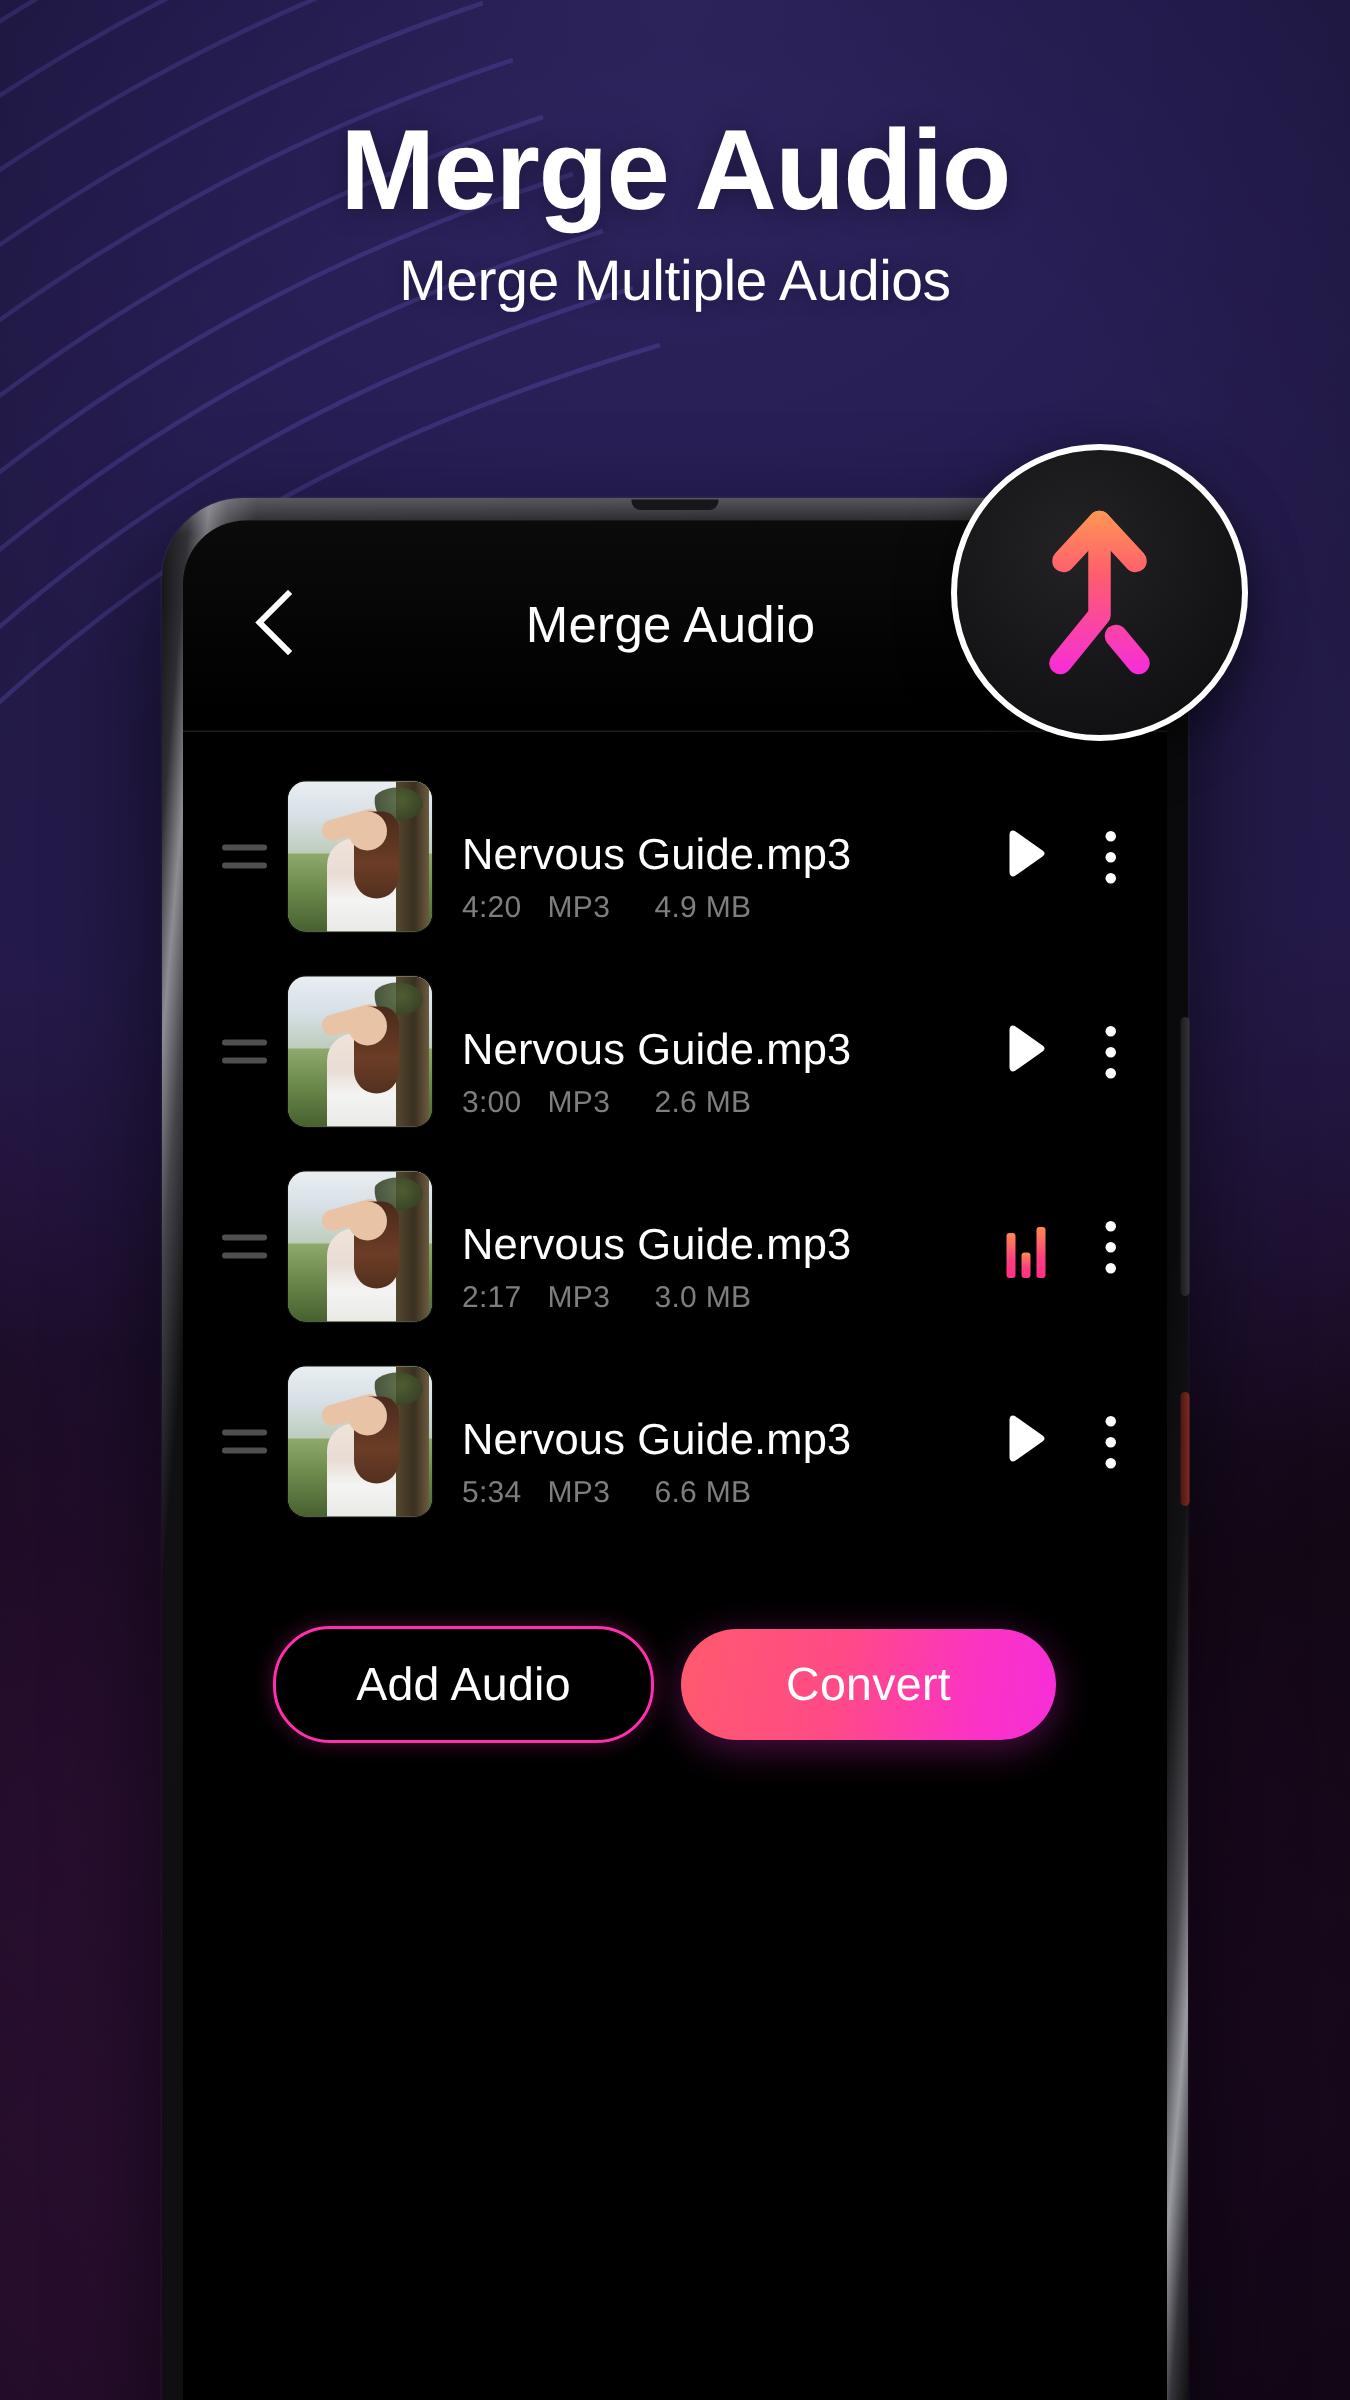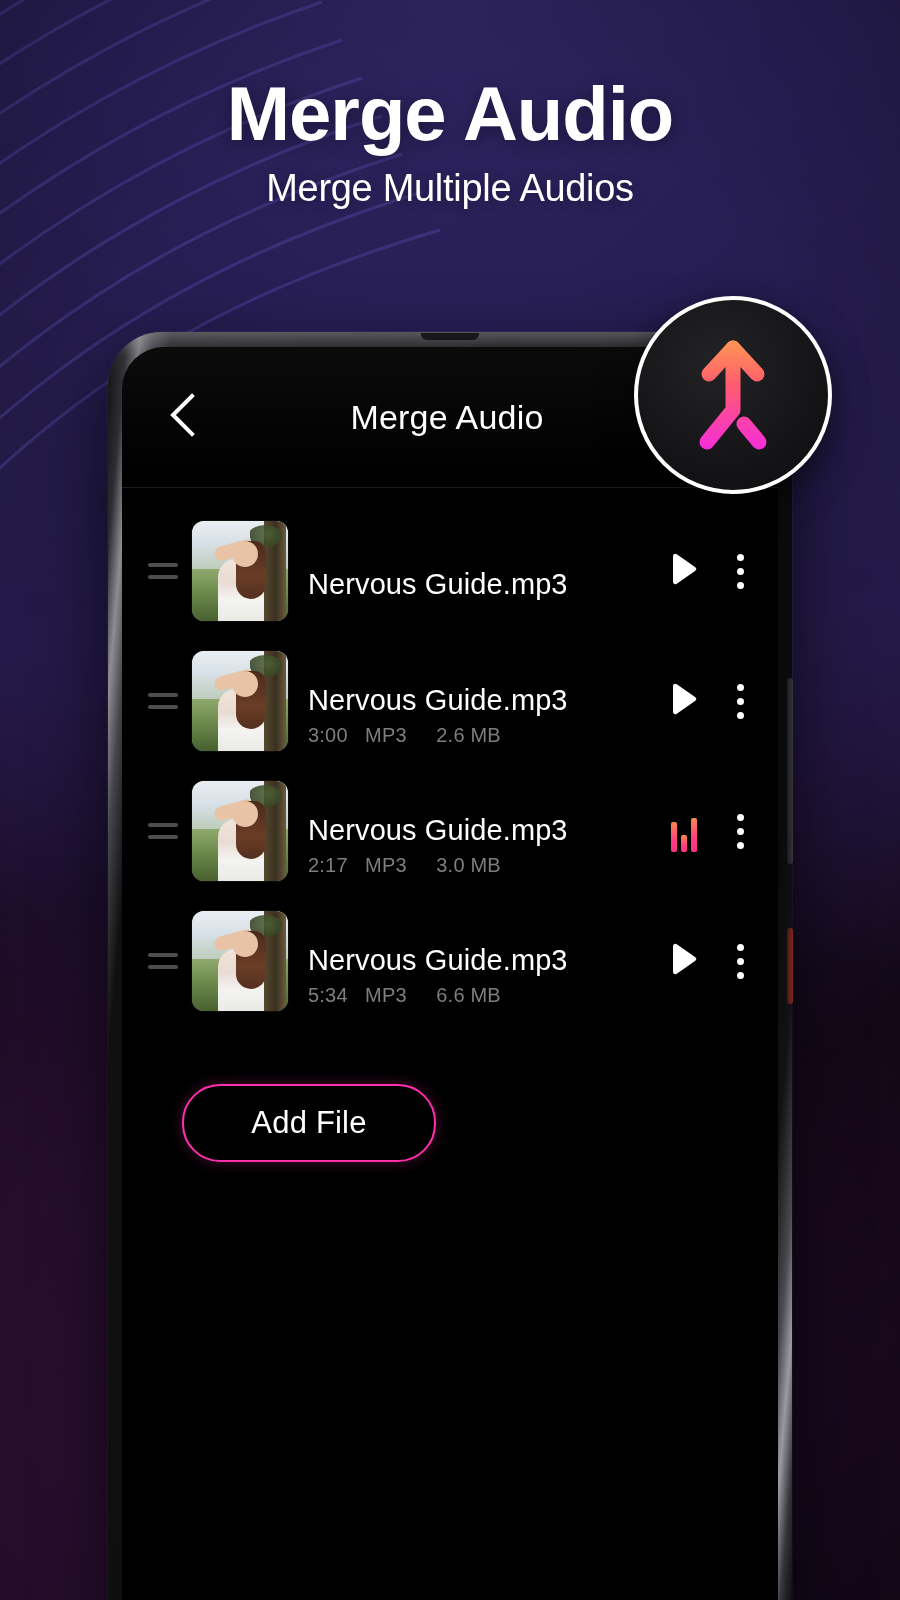--- a/index.html
+++ b/index.html
@@ -227,20 +227,27 @@
               <div class="grass"></div>
               <div class="trunk"></div>
               <div class="leaf"></div>
             <div class="body"></div>
               <div class="arm"></div>
               <div class="hair"></div>
               <div class="head"></div>
           </div>
           <div class="meta-wrap">
             <div class="song-title">Nervous Guide.mp3</div>
+            <div class="song-meta">
+              <span>4:20</span>
+              <span>&nbsp;</span>
+              <span>MP3</span>
+              <span class="sep"></span>
+              <span>4.9 MB</span>
+            </div>
           </div>
           <div class="row-actions">
             <div class="play-btn">
               <span>
                 <svg width="30" height="34" viewBox="0 0 30 34" xmlns="http://www.w3.org/2000/svg">
                   <path d="M4 4.5 C4 2 6 1 7.8 2.2 L26 15 C27.8 16.2 27.8 17.8 26 19 L7.8 31.8 C6 33 4 32 4 29.5 Z" fill="#ffffff"></path>
                 </svg>
               </span>
             </div>
             <div class="menu-btn">
@@ -360,21 +367,22 @@
             </div>
             <div class="menu-btn">
               <span style="display:contents"><i></i><i></i><i></i></span>
             </div>
           </div>
         </div>
 
       </div>
 
       <div class="actions">
-        <div class="btn btn-outline">Add File</div>
+        <div class="btn btn-outline">Add Audio</div>
+        <div class="btn btn-fill">Convert</div>
       </div>
 
     </div>
   </div>
 
   <div class="badge">
     <span>
       <svg width="112" height="118" viewBox="0 0 112 118" fill="none" xmlns="http://www.w3.org/2000/svg">
         <defs>
           <linearGradient id="mg" x1="56" y1="4" x2="56" y2="114" gradientUnits="userSpaceOnUse">

